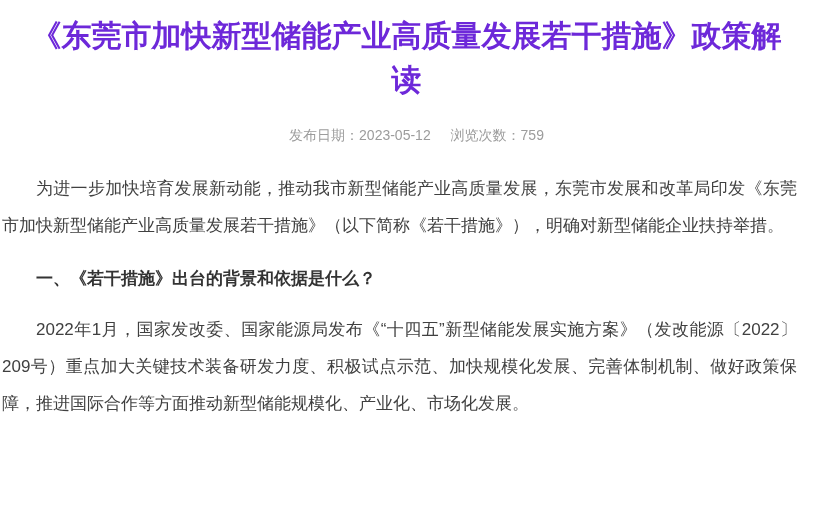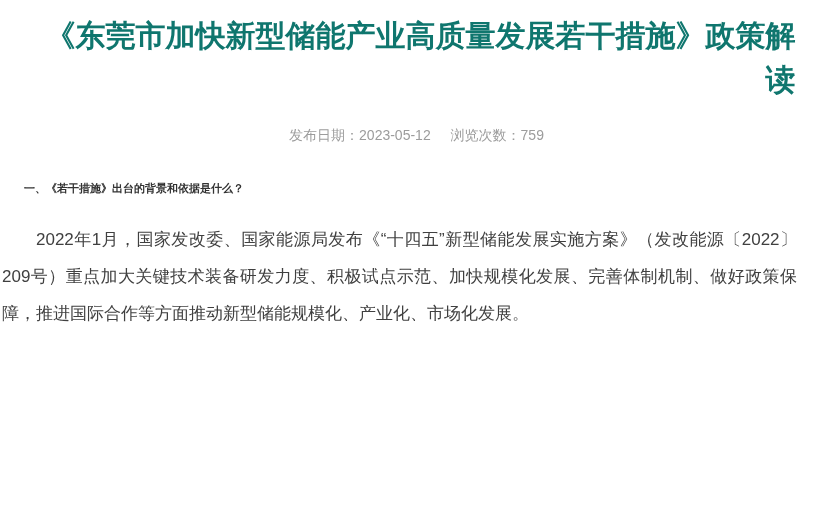--- a/index.html
+++ b/index.html
@@ -13,24 +13,24 @@
     overflow: hidden;
     font-family: "Liberation Sans", sans-serif;
     -webkit-font-smoothing: antialiased;
   }
   .article {
     width: 813px;
     box-sizing: border-box;
     padding: 6px 0 0 0;
   }
   .title {
-    color: #0f766e;
+    color: #6d28d9;
     font-size: 30px;
     font-weight: bold;
-    text-align: right;
+    text-align: center;
     line-height: 44px;
     max-width: 778px;
     margin: 8px auto 0 auto;
     letter-spacing: 0;
   }
   .meta {
     text-align: center;
     color: #9c9c9c;
     font-size: 14px;
     margin-top: 24px;
@@ -48,21 +48,21 @@
     text-align: justify;
     box-sizing: border-box;
     padding: 0 16px 0 2px;
   }
   .body-section p {
     text-indent: 2em;
     margin: 0 0 11px 0;
   }
   .body-section h2 {
     text-indent: 2em;
-    font-size: 11px;
+    font-size: 17px;
     font-weight: bold;
     color: #333333;
     margin: 16px 0 14px 0;
     line-height: 37px;
   }
 </style>
 </head>
 <body>
 
 <article class="article">
@@ -72,20 +72,21 @@
   <div class="meta">
     <span>
       <span>发布日期：</span><span>2023-05-12</span>
     </span>
     <span class="views-group">
       <span>浏览次数：</span><span>759</span>
     </span>
   </div>
 
   <section class="body-section">
+    <p>为进一步加快培育发展新动能，推动我市新型储能产业高质量发展，东莞市发展和改革局印发《东莞市加快新型储能产业高质量发展若干措施》（以下简称《若干措施》），明确对新型储能企业扶持举措。</p>
 
     <h2>一、《若干措施》出台的背景和依据是什么？</h2>
 
 
     <p>2022年1月，国家发改委、国家能源局发布《“十四五”新型储能发展实施方案》（发改能源〔2022〕209号）重点加大关键技术装备研发力度、积极试点示范、加快规模化发展、完善体制机制、做好政策保障，推进国际合作等方面推动新型储能规模化、产业化、市场化发展。</p>
   </section>
 
 </article>
 
 </body></html>

